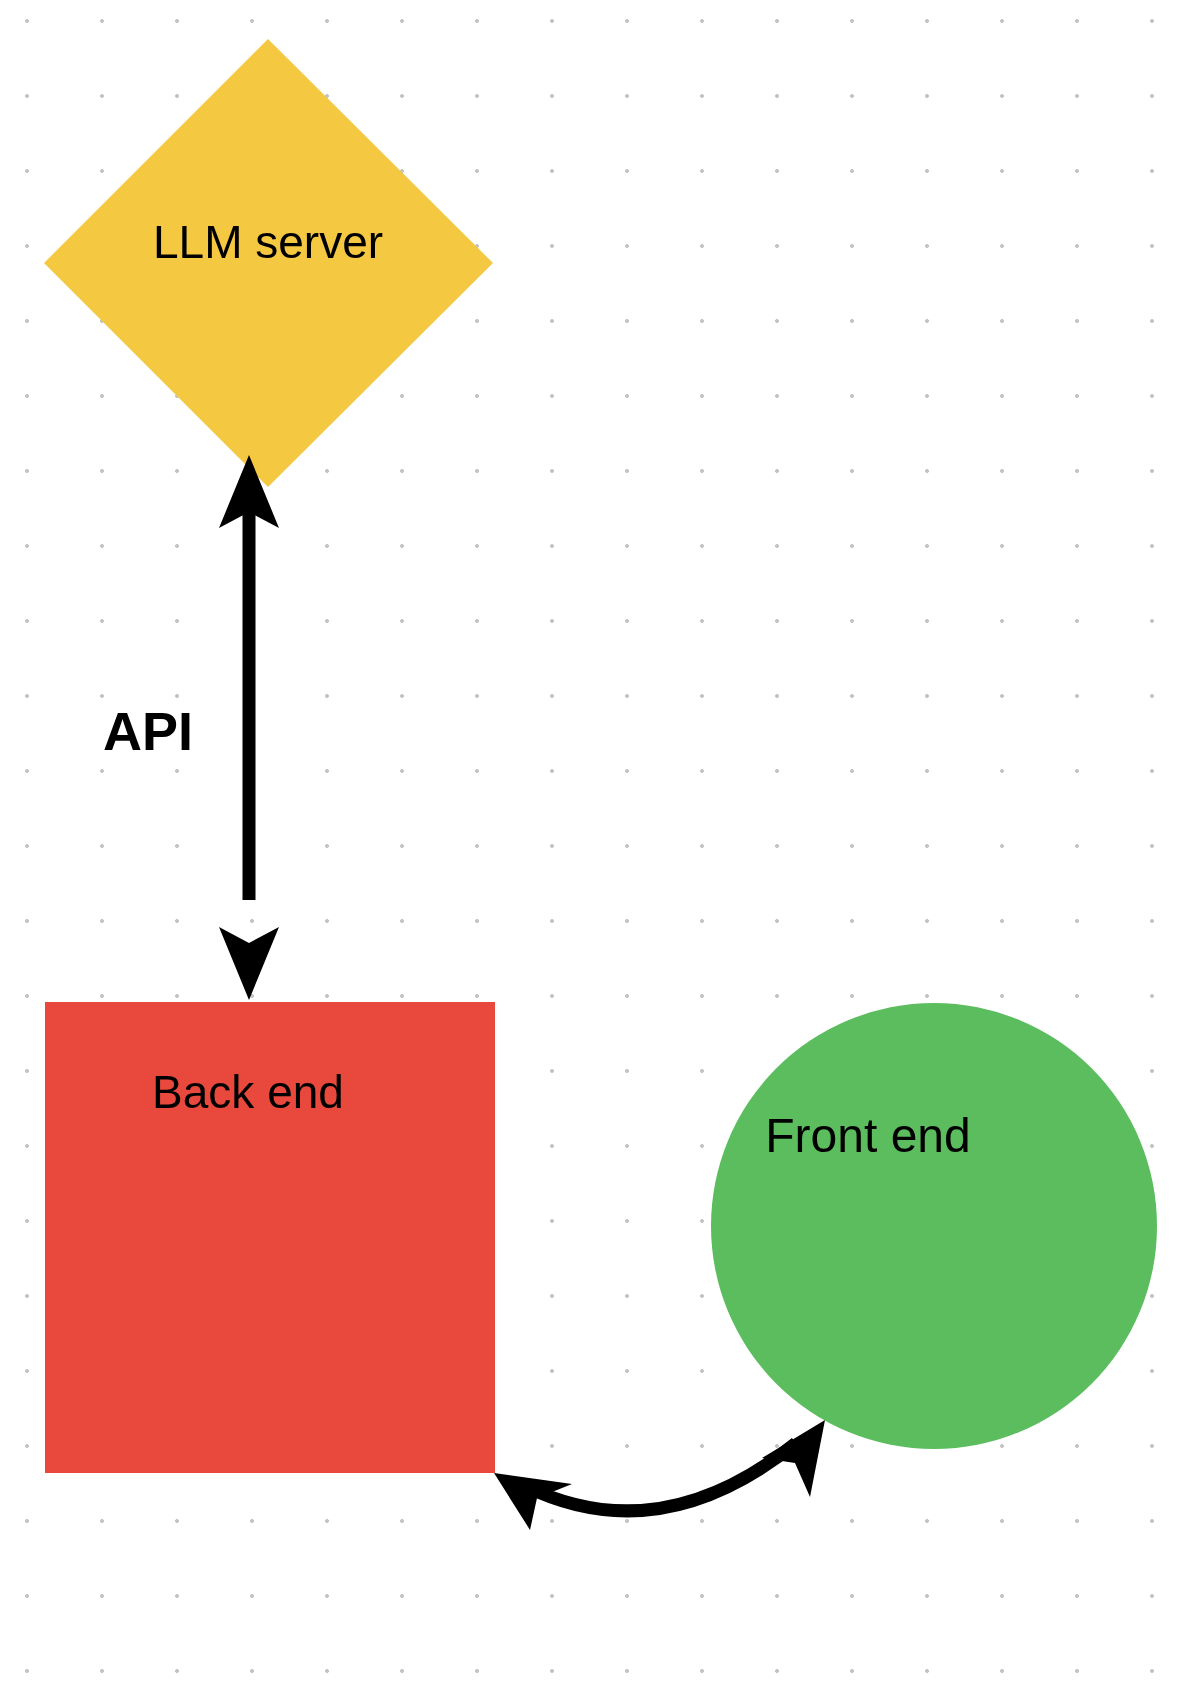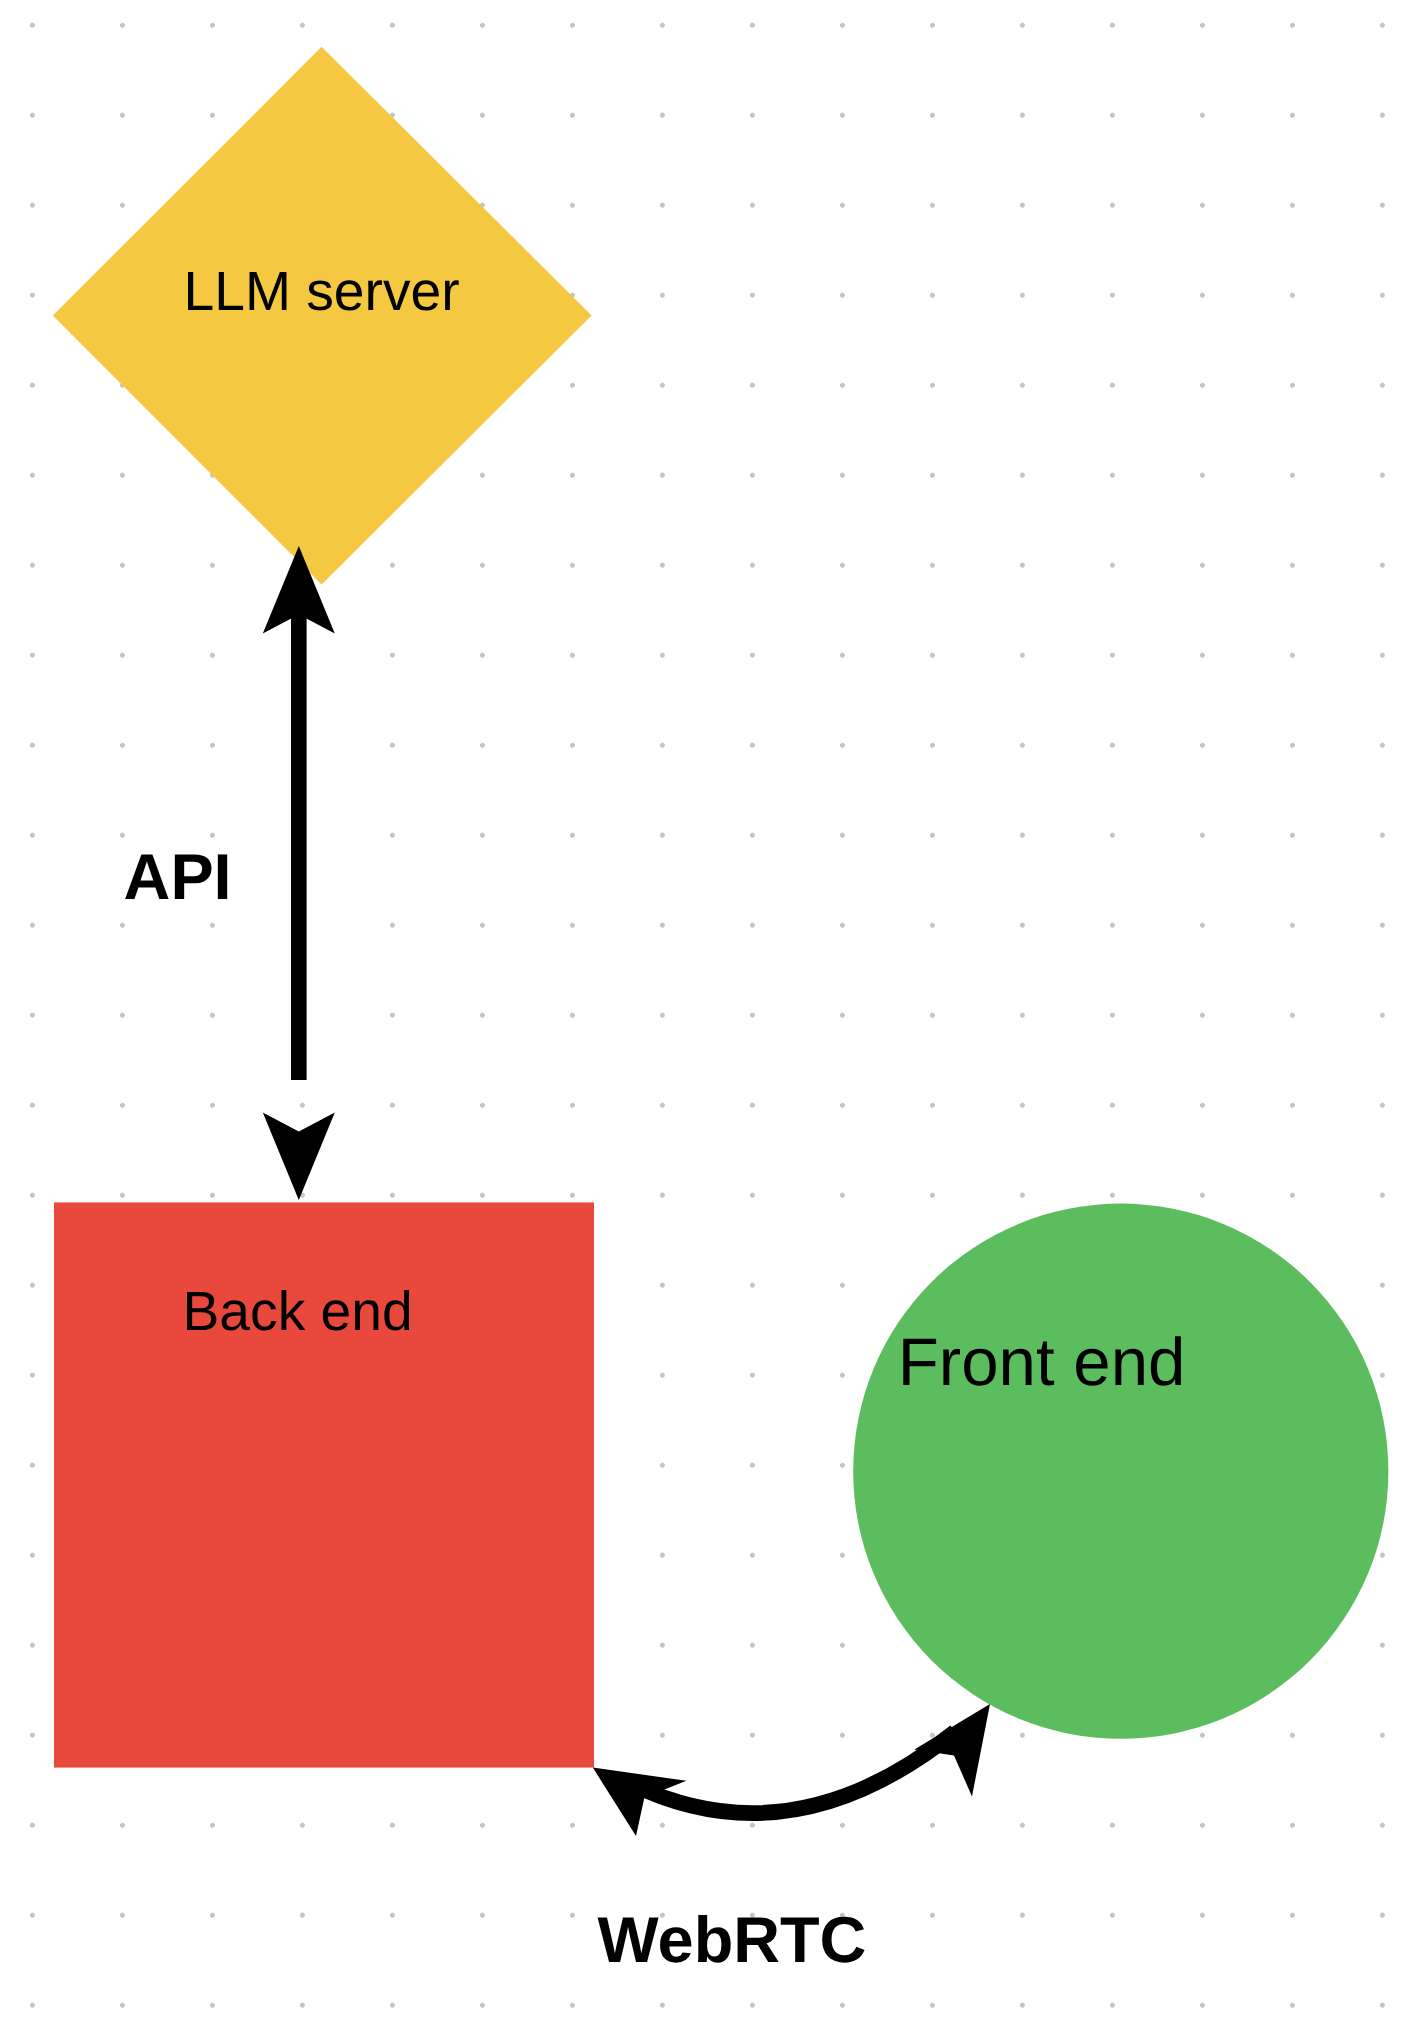--- a/index.html
+++ b/index.html
@@ -39,21 +39,21 @@
   .edge-label {
     position: absolute;
     color: #000000;
     font-weight: bold;
     white-space: nowrap;
     transform: translate(-50%, -50%);
     margin-top: 12px;
   }
   #llm-label  { left: 268px; top: 242px;  font-size: 46px; }
   #back-label { left: 248px; top: 1092px; font-size: 46px; }
-  #front-label{ left: 868px; top: 1135px; font-size: 56px; }
+  #front-label{ left: 868px; top: 1135px; font-size: 48px; }
   #api-label  { left: 148px; top: 719px;  font-size: 54px; }
   #webrtc-label { left: 610px; top: 1605px; font-size: 54px; }
 </style>
 </head>
 <body>
 
 <div id="canvas">
 
   <svg class="layer" viewBox="0 0 1179 1697" width="1179" height="1697" xmlns="http://www.w3.org/2000/svg">
 
@@ -77,15 +77,14 @@
   </svg>
 
   <div class="node-label" id="llm-label">LLM server</div>
 
   <div class="node-label" id="back-label">Back end</div>
 
   <div class="node-label" id="front-label">Front end</div>
 
   <div class="edge-label" id="api-label">API</div>
 
-  <div class="edge-label" id="webrtc-label">WebRTC</div>
 
 </div>
 
 </body></html>

